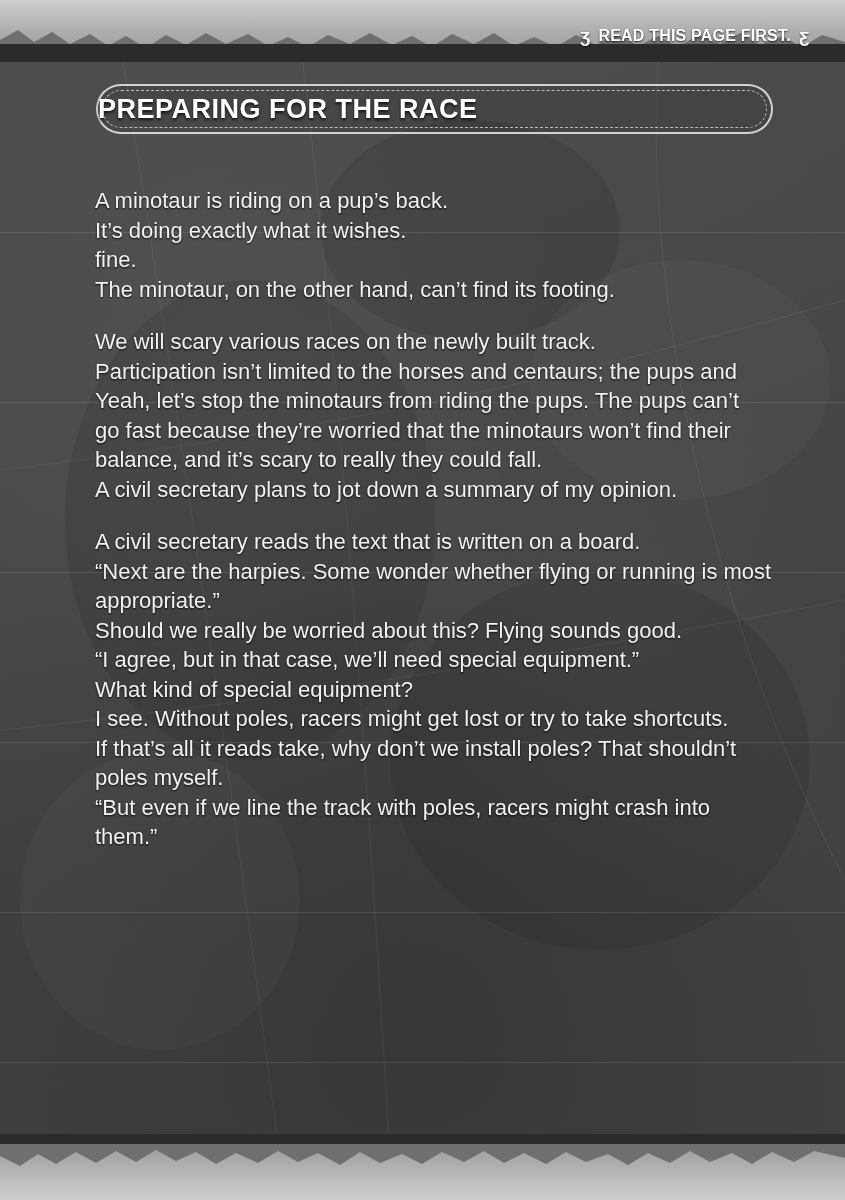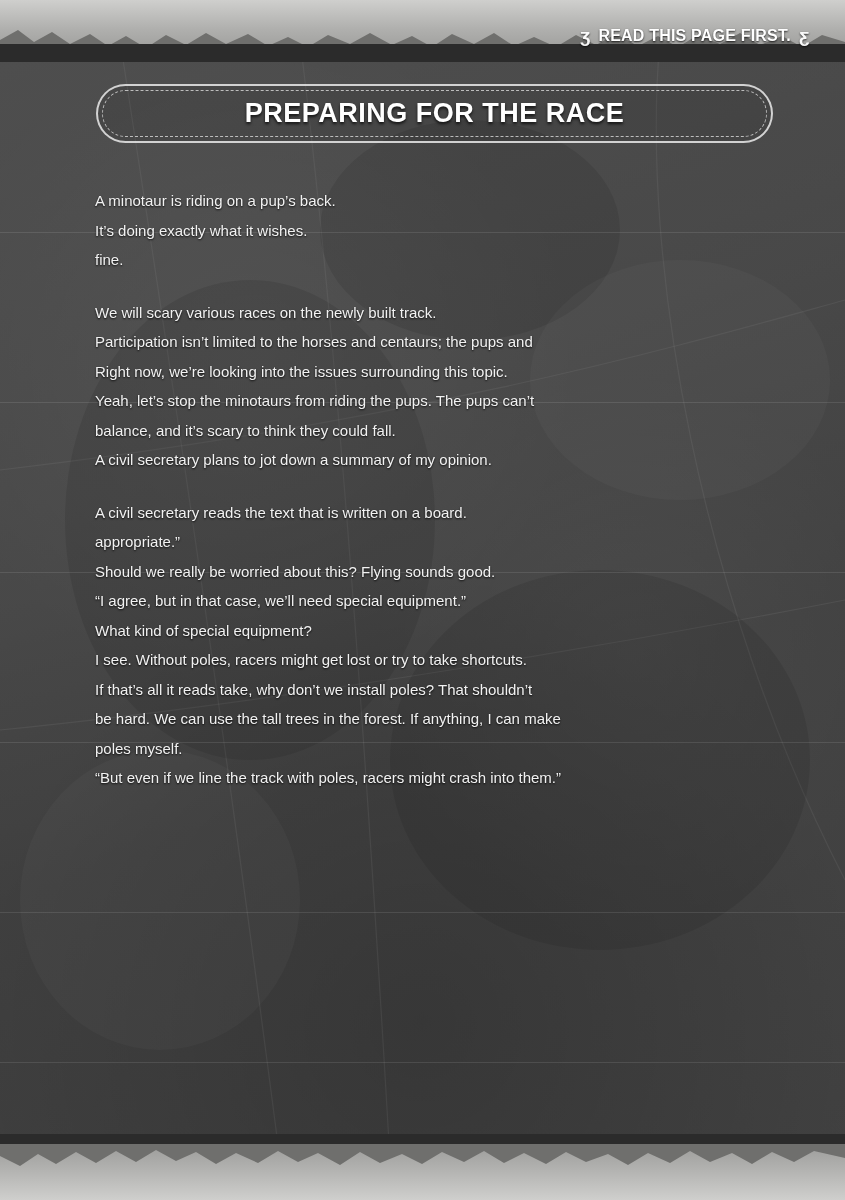--- a/index.html
+++ b/index.html
@@ -89,26 +89,25 @@
     opacity: 0.95;
   }
   .orn.flip { transform: scaleX(-1); }
 
   
   .title-plaque {
     position: absolute;
     left: 96px;
     right: 72px;
     top: 84px;
-    height: 59px;
+    height: 50px;
     border: 2px solid rgba(235,235,235,0.85);
     border-radius: 31px;
     display: flex;
     align-items: center;
-    justify-content: center;
     background: rgba(0,0,0,0.08);
   }
   .title-plaque:before {
     content: "";
     position: absolute;
     inset: 4px;
     border: 1px dashed rgba(240,240,240,0.7);
     border-radius: 27px;
     pointer-events: none;
   }
@@ -126,21 +125,21 @@
     position: absolute;
     left: 95px;
     right: 68px;
     top: 186px;
   }
   .para {
     margin-bottom: 23px;
   }
   .line {
     color: #f2f2f2;
-    font-size: 15px;
+    font-size: 22px;
     line-height: 29.5px;
     text-shadow: 0 1px 2px rgba(0,0,0,0.85);
     font-weight: 400;
   }
 
   
   .scan {
     position: absolute;
     left: 0; right: 0;
     height: 1px;
@@ -206,39 +205,40 @@
   <div class="title-plaque">
     <span class="title-text">PREPARING FOR THE RACE</span>
   </div>
 
   <div class="body-text">
 
     <div class="para">
       <div class="line">A minotaur is riding on a pup’s back.</div>
       <div class="line">It’s doing exactly what it wishes.</div>
       <div class="line">fine.</div>
+      <div class="line">The minotaur, on the other hand, can’t find its footing.</div>
     </div>
 
     <div class="para">
       <div class="line">We will scary various races on the newly built track.</div>
       <div class="line">Participation isn’t limited to the horses and centaurs; the pups and</div>
-      <div class="line">Right now, we’re looking into the issues surrounding this topic.</div>
       <div class="line">Yeah, let’s stop the minotaurs from riding the pups. The pups can’t</div>
-      <div class="line">balance, and it’s scary to think they could fall.</div>
+      <div class="line">go fast because they’re worried that the minotaurs won’t find their</div>
+      <div class="line">balance, and it’s scary to really they could fall.</div>
       <div class="line">A civil secretary plans to jot down a summary of my opinion.</div>
     </div>
 
     <div class="para">
       <div class="line">A civil secretary reads the text that is written on a board.</div>
+      <div class="line">“Next are the harpies. Some wonder whether flying or running is most</div>
       <div class="line">appropriate.”</div>
       <div class="line">Should we really be worried about this? Flying sounds good.</div>
       <div class="line">“I agree, but in that case, we’ll need special equipment.”</div>
       <div class="line">What kind of special equipment?</div>
       <div class="line">I see. Without poles, racers might get lost or try to take shortcuts.</div>
       <div class="line">If that’s all it reads take, why don’t we install poles? That shouldn’t</div>
-      <div class="line">be hard. We can use the tall trees in the forest. If anything, I can make</div>
       <div class="line">poles myself.</div>
       <div class="line">“But even if we line the track with poles, racers might crash into them.”</div>
     </div>
 
   </div>
 
 </div>
 
 </body></html>

